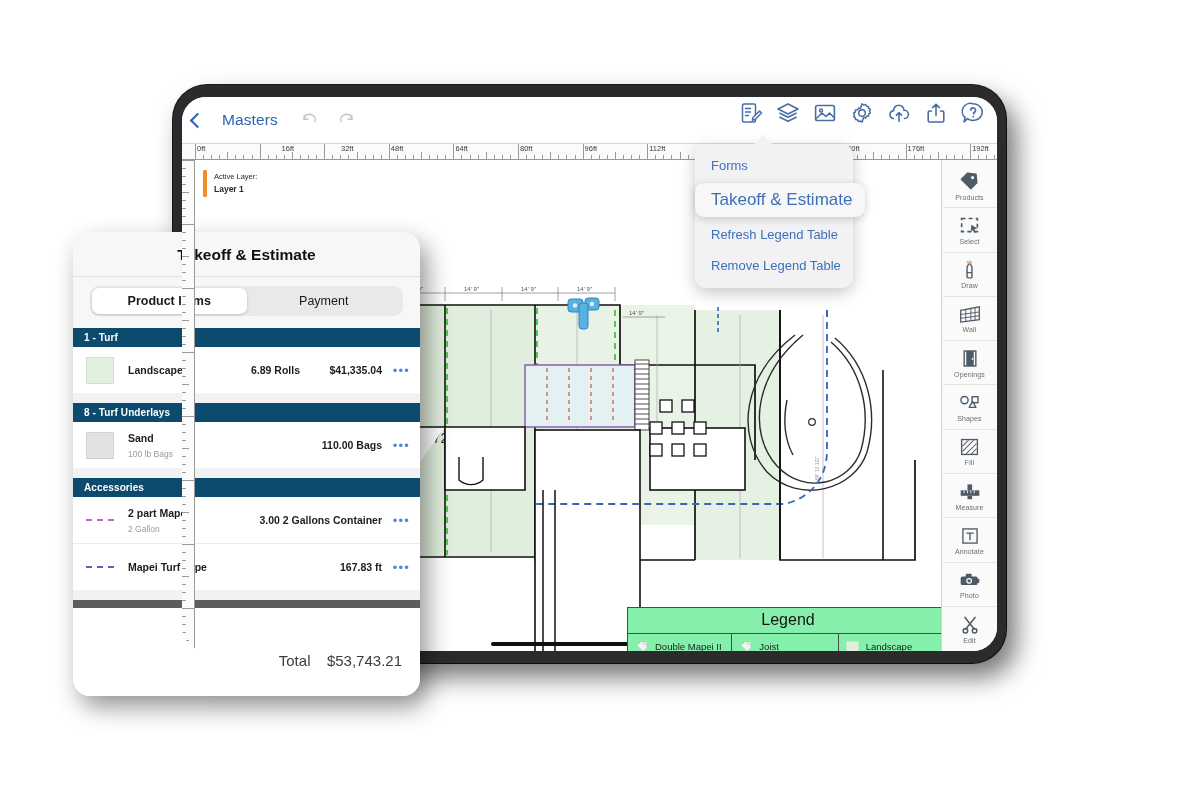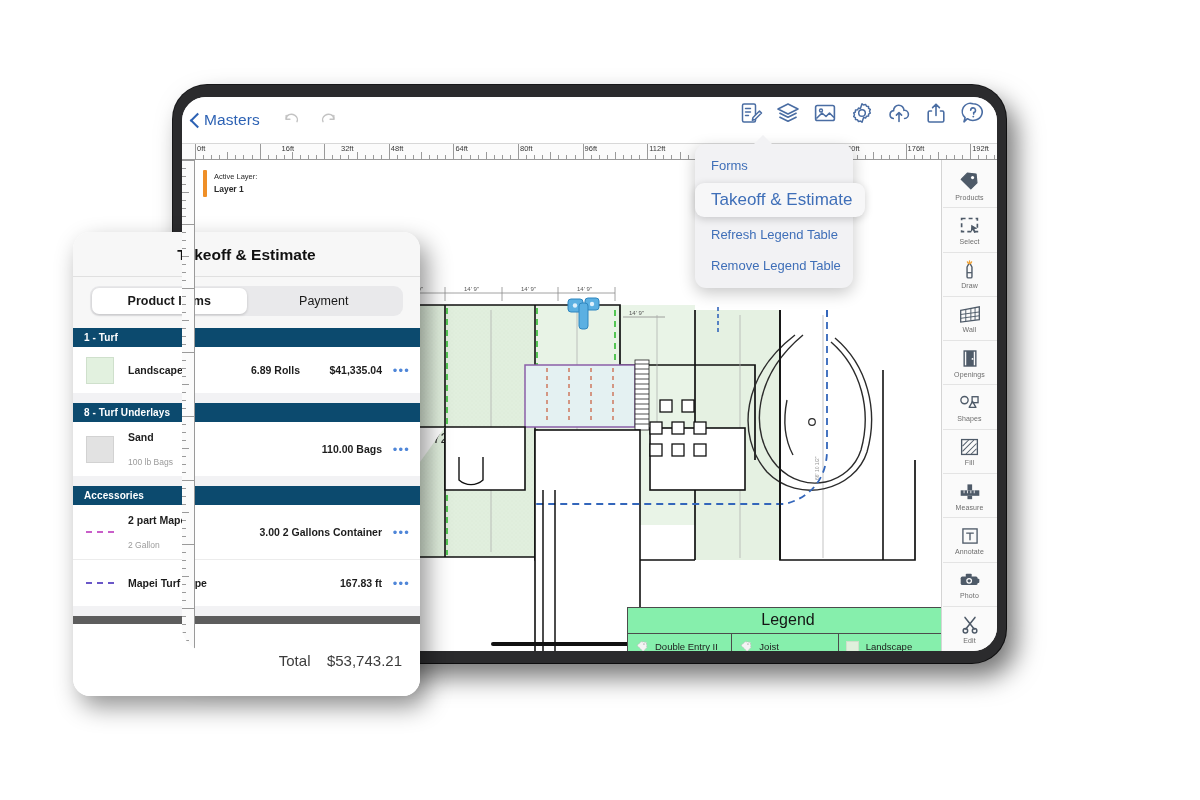--- a/index.html
+++ b/index.html
@@ -26,21 +26,21 @@
     border-radius: 24px;
     overflow: hidden;
   }
 
   
   .navbar {
     position: relative; height: 46px; background: #ffffff;
     display: flex; align-items: center;
   }
   .nav-back {
-    display: flex; align-items: center; gap: 0;
+    display: flex; align-items: center; gap: 18px;
     margin-left: 10px; color: #2d62b4; cursor: pointer;
   }
   .chev {
     width: 11px; height: 11px; border-left: 2.6px solid #2d62b4;
     border-bottom: 2.6px solid #2d62b4; transform: rotate(45deg);
     margin-right: 1px;
   }
   .nav-back span { font-size: 15.5px; color: #2d62b4; letter-spacing: .1px; }
   .undo-redo { display: flex; gap: 16px; margin-left: 22px; }
   .arrow-ico { width: 20px; height: 20px; }
@@ -176,21 +176,21 @@
     padding: 4px 11px; letter-spacing: .1px;
   }
   .item-row {
     display: flex; align-items: center; padding: 9px 10px 9px 13px;
     background: #fff; min-height: 46px;
   }
   .item-sw { width: 30px; flex: none; display:flex; align-items:center; }
   .item-sw .box { width: 28px; height: 27px; }
   .item-name { flex: 1; padding-left: 12px; }
   .item-name .nm { font-size: 10.5px; font-weight: bold; color: #1d1d1d; }
-  .item-name .sub { font-size: 8.5px; color: #9b9b9b; margin-top: 14px; }
+  .item-name .sub { font-size: 8.5px; color: #9b9b9b; margin-top: 5px; }
   .item-qty { font-size: 10.5px; font-weight: bold; color: #1d1d1d; text-align: right; }
   .item-price { font-size: 10.5px; font-weight: bold; color: #1d1d1d; width: 82px; text-align: right; }
   .dots { width: 28px; text-align: right; color: #4f86d8; font-size: 13px; letter-spacing: 1.2px; cursor: pointer; }
   .row-sep { height: 10px; background: #f2f2f4; }
   .grp-bar { height: 8px; background: #5d5d5d; }
   .panel-foot {
     background: #fff; padding: 16px 18px 26px; text-align: right;
   }
   .panel-foot .total { font-size: 15px; color: #3c3c3c; }
 </style>
@@ -620,21 +620,21 @@
           <div class="legend-cols">
 
             <div class="legend-col" style="width:105px">
               <div class="legend-row">
                 <span class="sw">
                   <svg width="12" height="11" viewBox="0 0 14 13">
                       <path d="M1.2 5.2 L6 .8 l6.2.6 .6 6.2 -4.4 4.8 -7.2-7.2z" fill="#f3f3f3" stroke="#bdbdbd" stroke-width="1" stroke-dasharray="2 1.4"></path>
                       <circle cx="9.3" cy="3.6" r="1" fill="#bdbdbd"></circle>
                     </svg>
                 </span>
-                <span>Double Entry II</span>
+                <span>Double Mapei II</span>
               </div>
 
             </div>
 
             <div class="legend-col" style="width:107px">
               <div class="legend-row">
                 <span class="sw">
                   <svg width="12" height="11" viewBox="0 0 14 13">
                       <path d="M1.2 5.2 L6 .8 l6.2.6 .6 6.2 -4.4 4.8 -7.2-7.2z" fill="#f3f3f3" stroke="#bdbdbd" stroke-width="1" stroke-dasharray="2 1.4"></path>
                       <circle cx="9.3" cy="3.6" r="1" fill="#bdbdbd"></circle>

